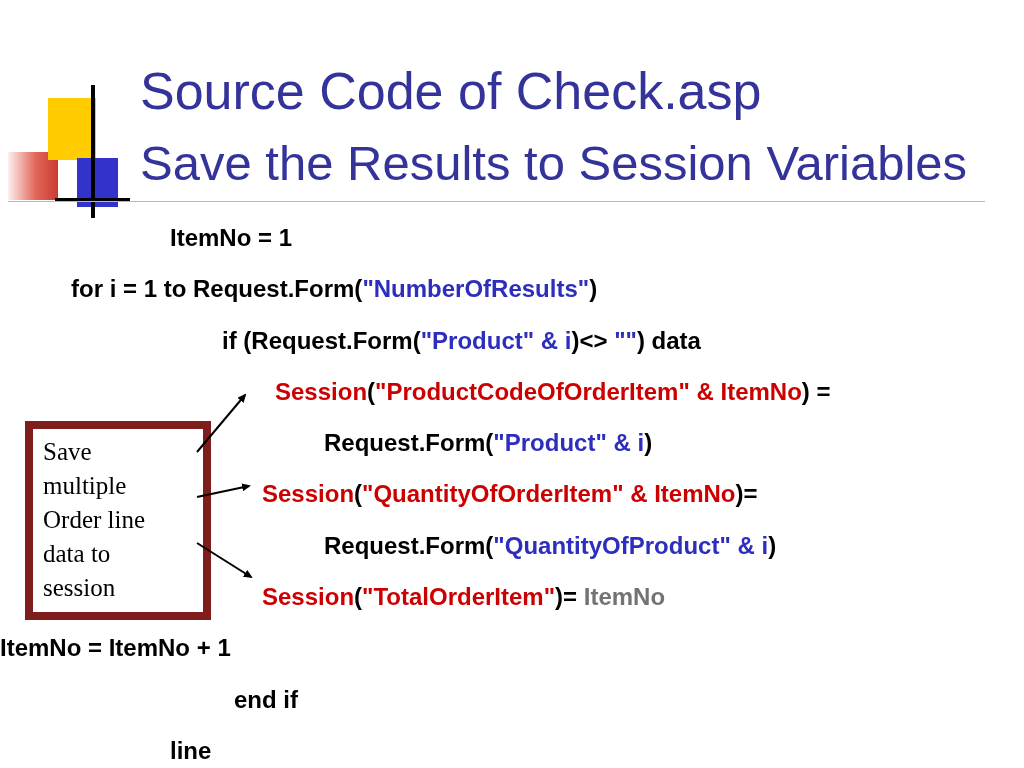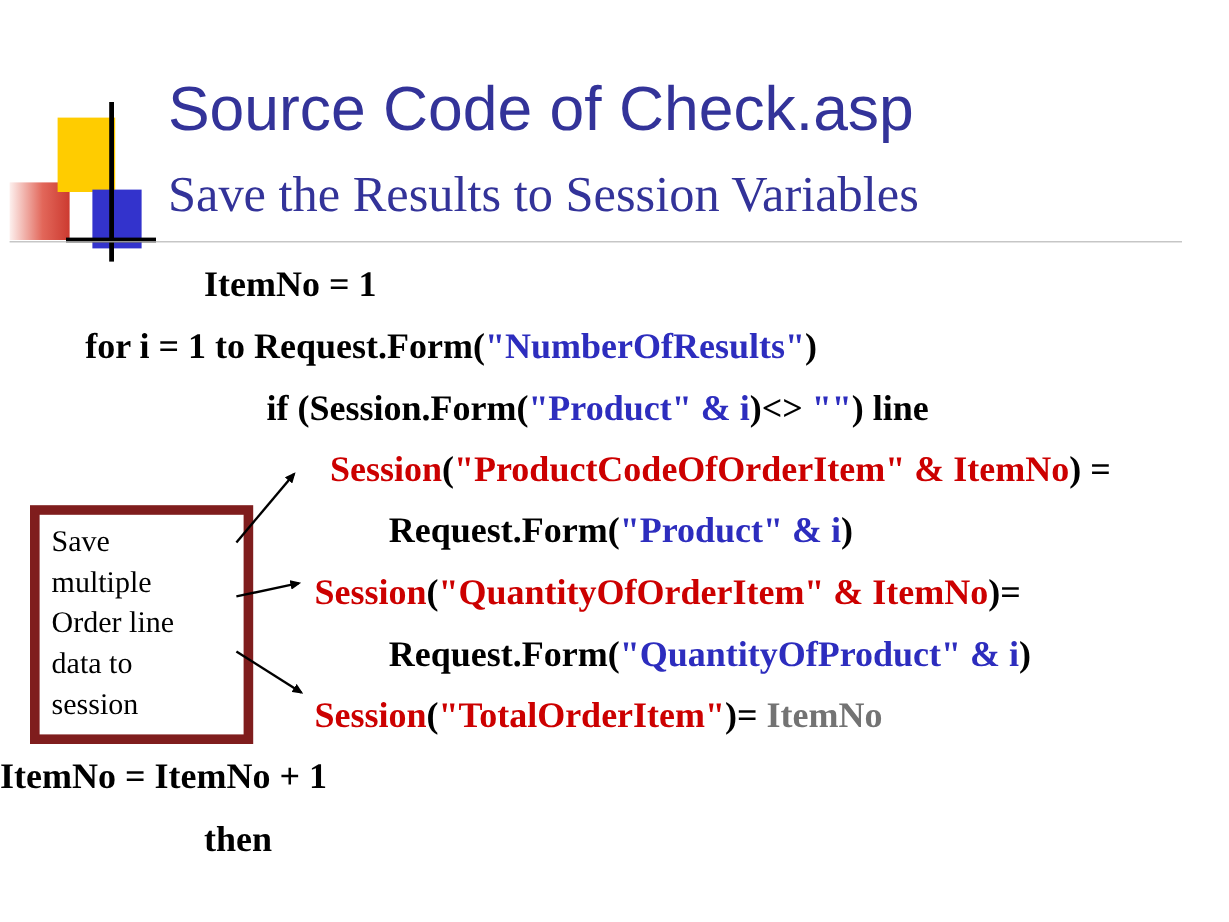--- a/index.html
+++ b/index.html
@@ -49,37 +49,37 @@
     left: 140px; top: 62px;
     font-family: "Liberation Sans", sans-serif;
     font-size: 52px;
     line-height: 58px;
     color: var(--title-blue, #333399);
     white-space: nowrap;
   }
   #subtitle {
     position: absolute;
     left: 140px; top: 138px;
-    font-family: Liberation Serif, serif;
-    font-size: 42px;
+    font-family: Liberation Sans, sans-serif;
+    font-size: 49px;
     line-height: 50px;
     color: var(--title-blue, #333399);
     white-space: nowrap;
   }
 
   
   #code-block {
     position: absolute;
     left: 0; top: 212px;
     width: 1024px;
   }
   .code-line {
-    font-family: Liberation Serif, serif;
+    font-family: Liberation Sans, sans-serif;
     font-weight: bold;
-    font-size: 30px;
+    font-size: 24px;
     line-height: 51.3px;
     white-space: pre;
   }
 
   
   #callout-box {
     position: absolute;
     left: 25px; top: 421px;
     width: 160px; height: 171px;
     border: 8px solid #7f1d1d;
@@ -112,28 +112,29 @@
   <div class="decor" id="decor-vline"></div>
   <div class="decor" id="decor-hline"></div>
   <div class="decor" id="rule-line"></div>
 
   <div id="title">Source Code of Check.asp</div>
   <div id="subtitle">Save the Results to Session Variables</div>
 
   <div id="code-block">
       <div class="code-line" style="padding-left: 170px;"><span style="color: rgb(0, 0, 0);">ItemNo = 1</span></div>
       <div class="code-line" style="padding-left: 71px;"><span style="color: rgb(0, 0, 0);">for i = 1 to Request.Form(</span><span style="color: rgb(45, 45, 190);">"NumberOfResults"</span><span style="color: rgb(0, 0, 0);">)</span></div>
-      <div class="code-line" style="padding-left: 222px;"><span style="color: rgb(0, 0, 0);">if (Session.Form(</span><span style="color: rgb(45, 45, 190);">"Product" &amp; i</span><span style="color: rgb(0, 0, 0);">)&lt;&gt; </span><span style="color: rgb(45, 45, 190);">""</span><span style="color: rgb(0, 0, 0);">) line</span></div>
+      <div class="code-line" style="padding-left: 222px;"><span style="color: rgb(0, 0, 0);">if (Request.Form(</span><span style="color: rgb(45, 45, 190);">"Product" &amp; i</span><span style="color: rgb(0, 0, 0);">)&lt;&gt; </span><span style="color: rgb(45, 45, 190);">""</span><span style="color: rgb(0, 0, 0);">) data</span></div>
       <div class="code-line" style="padding-left: 275px;"><span style="color: rgb(204, 0, 0);">Session</span><span style="color: rgb(0, 0, 0);">(</span><span style="color: rgb(204, 0, 0);">"ProductCodeOfOrderItem" &amp; ItemNo</span><span style="color: rgb(0, 0, 0);">) =</span></div>
       <div class="code-line" style="padding-left: 324px;"><span style="color: rgb(0, 0, 0);">Request.Form(</span><span style="color: rgb(45, 45, 190);">"Product" &amp; i</span><span style="color: rgb(0, 0, 0);">)</span></div>
       <div class="code-line" style="padding-left: 262px;"><span style="color: rgb(204, 0, 0);">Session</span><span style="color: rgb(0, 0, 0);">(</span><span style="color: rgb(204, 0, 0);">"QuantityOfOrderItem" &amp; ItemNo</span><span style="color: rgb(0, 0, 0);">)=</span></div>
       <div class="code-line" style="padding-left: 324px;"><span style="color: rgb(0, 0, 0);">Request.Form(</span><span style="color: rgb(45, 45, 190);">"QuantityOfProduct" &amp; i</span><span style="color: rgb(0, 0, 0);">)</span></div>
       <div class="code-line" style="padding-left: 262px;"><span style="color: rgb(204, 0, 0);">Session</span><span style="color: rgb(0, 0, 0);">(</span><span style="color: rgb(204, 0, 0);">"TotalOrderItem"</span><span style="color: rgb(0, 0, 0);">)= </span><span style="color: #737373;">ItemNo</span></div>
       <div class="code-line" style=""><span style="color: rgb(0, 0, 0);">ItemNo = ItemNo + 1</span></div>
-      <div class="code-line" style="padding-left: 170px;"><span style="color: rgb(0, 0, 0);">then</span></div>
+      <div class="code-line" style="padding-left: 234px;"><span style="color: rgb(0, 0, 0);">end if</span></div>
+      <div class="code-line" style="padding-left: 170px;"><span style="color: rgb(0, 0, 0);">line</span></div>
     </div>
 
   <div id="callout-box">
     <div id="callout-text">Save multiple Order line data to session</div>
   </div>
 
   <svg id="arrows" viewBox="0 0 75 210" xmlns="http://www.w3.org/2000/svg">
     <defs>
       <marker id="ah" markerWidth="9" markerHeight="8" refX="7" refY="4" orient="auto" markerUnits="userSpaceOnUse">
         <path d="M0,0 L9,4 L0,8 z" fill="#000000"></path>

